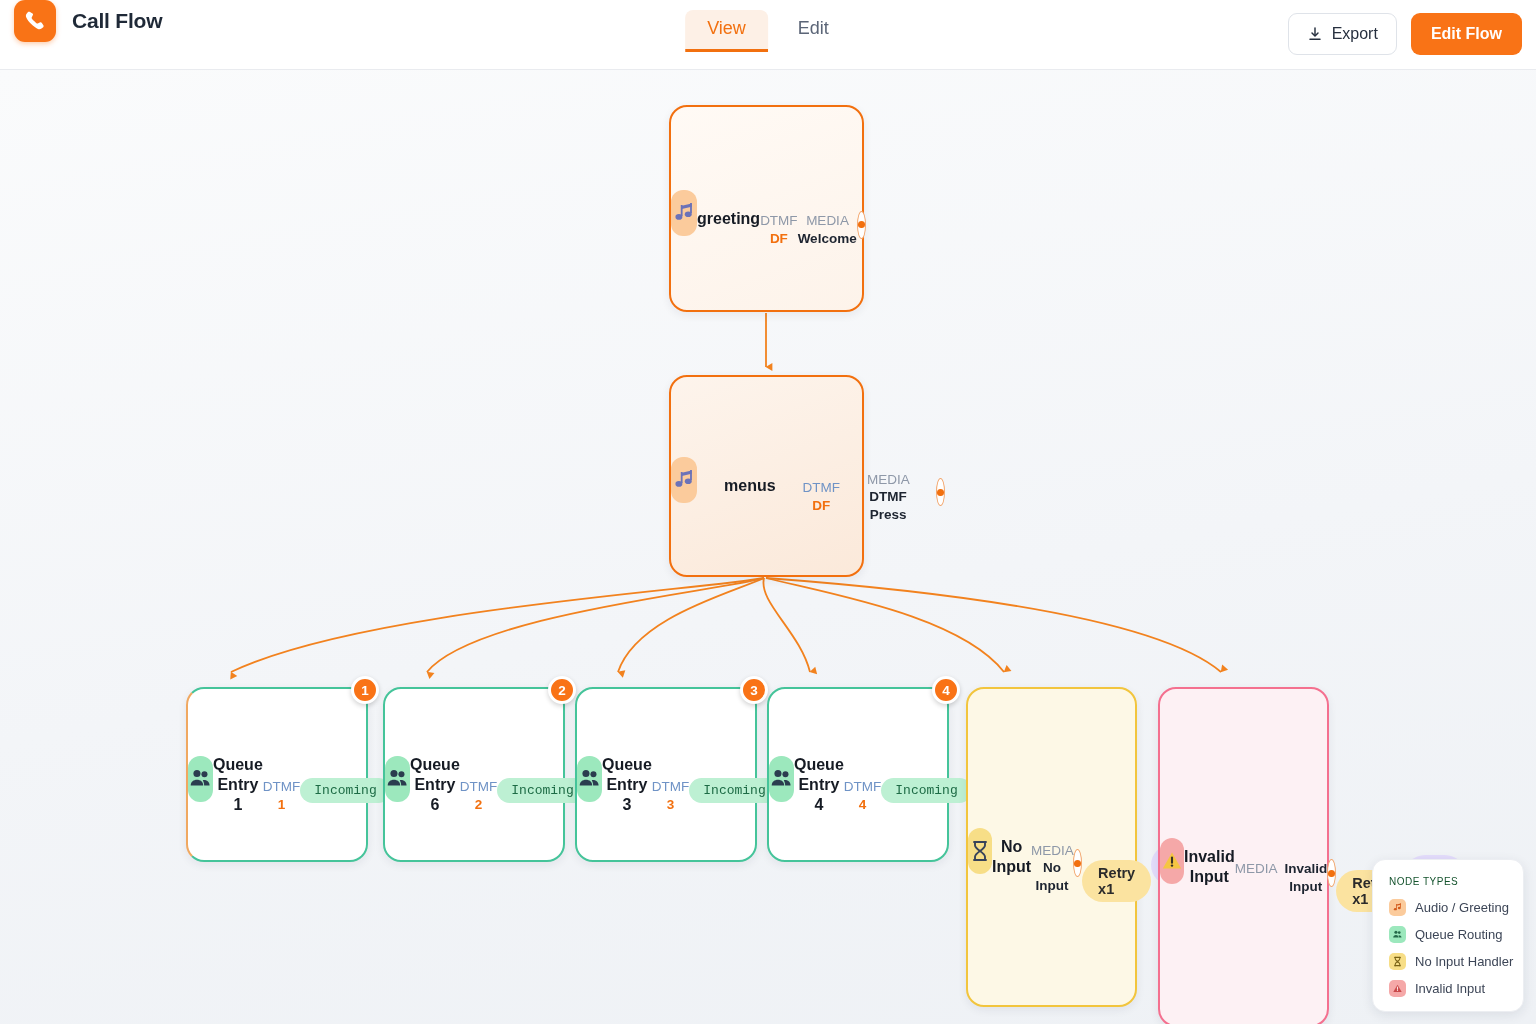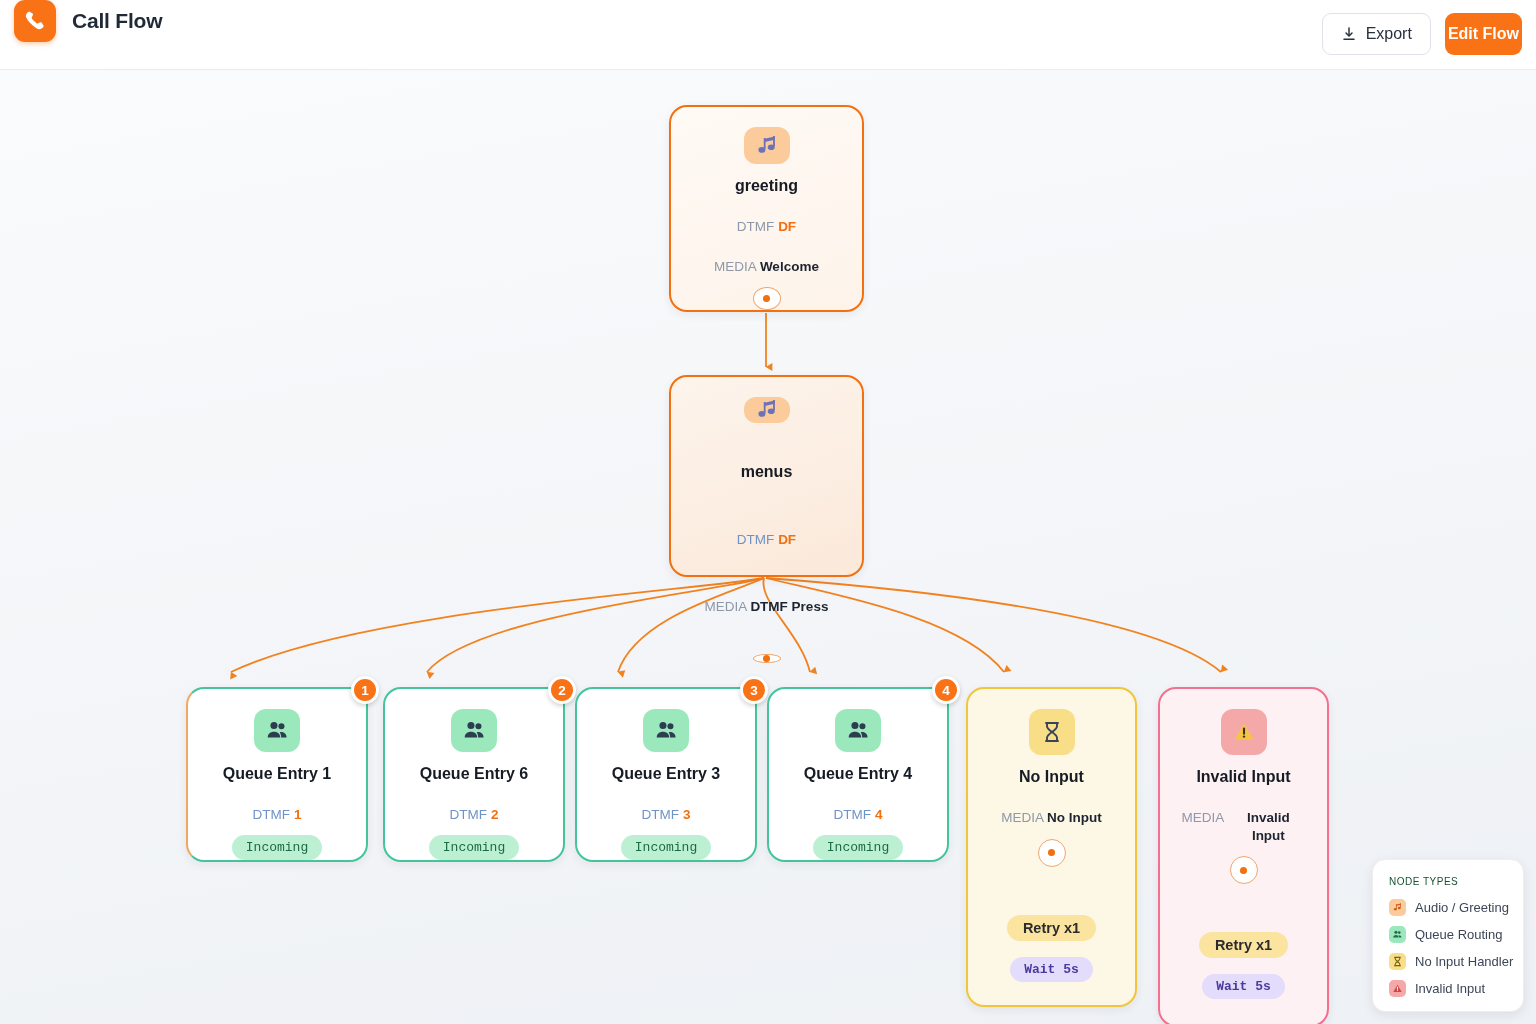--- a/index.html
+++ b/index.html
@@ -55,41 +55,41 @@
   .btn-export {
     display: flex; align-items: center; gap: 9px;
     height: 42px; padding: 0 18px;
     background: #ffffff; border: 1px solid #dfe3e9;
     border-radius: 9px; font-size: 16px; color: #27303f;
     cursor: pointer;
     margin-left: 15px;
   }
   .btn-export svg { width: 16px; height: 16px; display: block; }
   .btn-primary {
-    height: 42px; padding: 0 3px;
+    height: 42px; padding: 0 20px;
     background: #f97316; color: #ffffff;
     border: none; border-radius: 9px;
     font-size: 16px; font-weight: bold; cursor: pointer;
     font-family: "Liberation Sans", sans-serif;
   }
 
   
   .canvas {
     position: absolute; left: 0; top: 70px;
     width: 1536px; height: 954px;
     background: linear-gradient(170deg,#fafbfc 0%, #f3f5f8 55%, #eef1f5 100%);
     overflow: hidden;
   }
   .edges { position: absolute; left: 0; top: 0; width: 1536px; height: 954px; }
 
   
   .node {
     position: absolute;
     border-radius: 18px;
-    display: flex; flex-direction: column; align-items: center;
+    display: flex; flex-direction: row; align-items: center;
     padding-top: 20px;
     background: #ffffff;
     box-shadow: 0 3px 10px rgba(25,35,60,.07);
   }
   .node-icon {
     width: 46px; height: 46px; border-radius: 12px;
     display: flex; align-items: center; justify-content: center;
     margin-bottom: 12px;
   }
   .node-icon svg { display: block; }
@@ -194,20 +194,24 @@
 <div class="topbar">
   <div class="brand">
     <div class="logo">
       <svg viewBox="0 0 24 24" fill="#ffffff">
         <path d="M6.6 2.8c-.5-.3-1.2-.2-1.6.3L3.6 4.8c-.8 1-.9 2.4-.3 3.6 1.1 2.3 2.8 4.6 4.9 6.7 2.1 2.1 4.4 3.8 6.7 4.9 1.2.6 2.6.4 3.6-.4l1.7-1.4c.5-.4.6-1.1.3-1.6l-1.8-2.9c-.3-.5-1-.7-1.5-.4l-2.4 1.2c-.3.2-.7.1-1-.1-1-.7-1.9-1.5-2.7-2.3-.8-.8-1.6-1.7-2.3-2.7-.2-.3-.3-.7-.1-1l1.2-2.4c.3-.5.1-1.2-.4-1.5L6.6 2.8z"></path>
       </svg>
     </div>
     <div class="brand-title">Call Flow</div>
   </div>
 
+  <div class="tabs">
+    <div class="tab active">View</div>
+    <div class="tab">Edit</div>
+  </div>
 
   <div class="actions">
     <button class="btn-export">
       <span>
         <svg viewBox="0 0 24 24" fill="none" stroke="#27303f" stroke-width="2.2" stroke-linecap="round" stroke-linejoin="round">
           <path d="M12 3v11"></path>
             <path d="M7.5 10.5 12 15l4.5-4.5"></path>
             <path d="M4.5 20h15"></path>
         </svg>
       </span>

